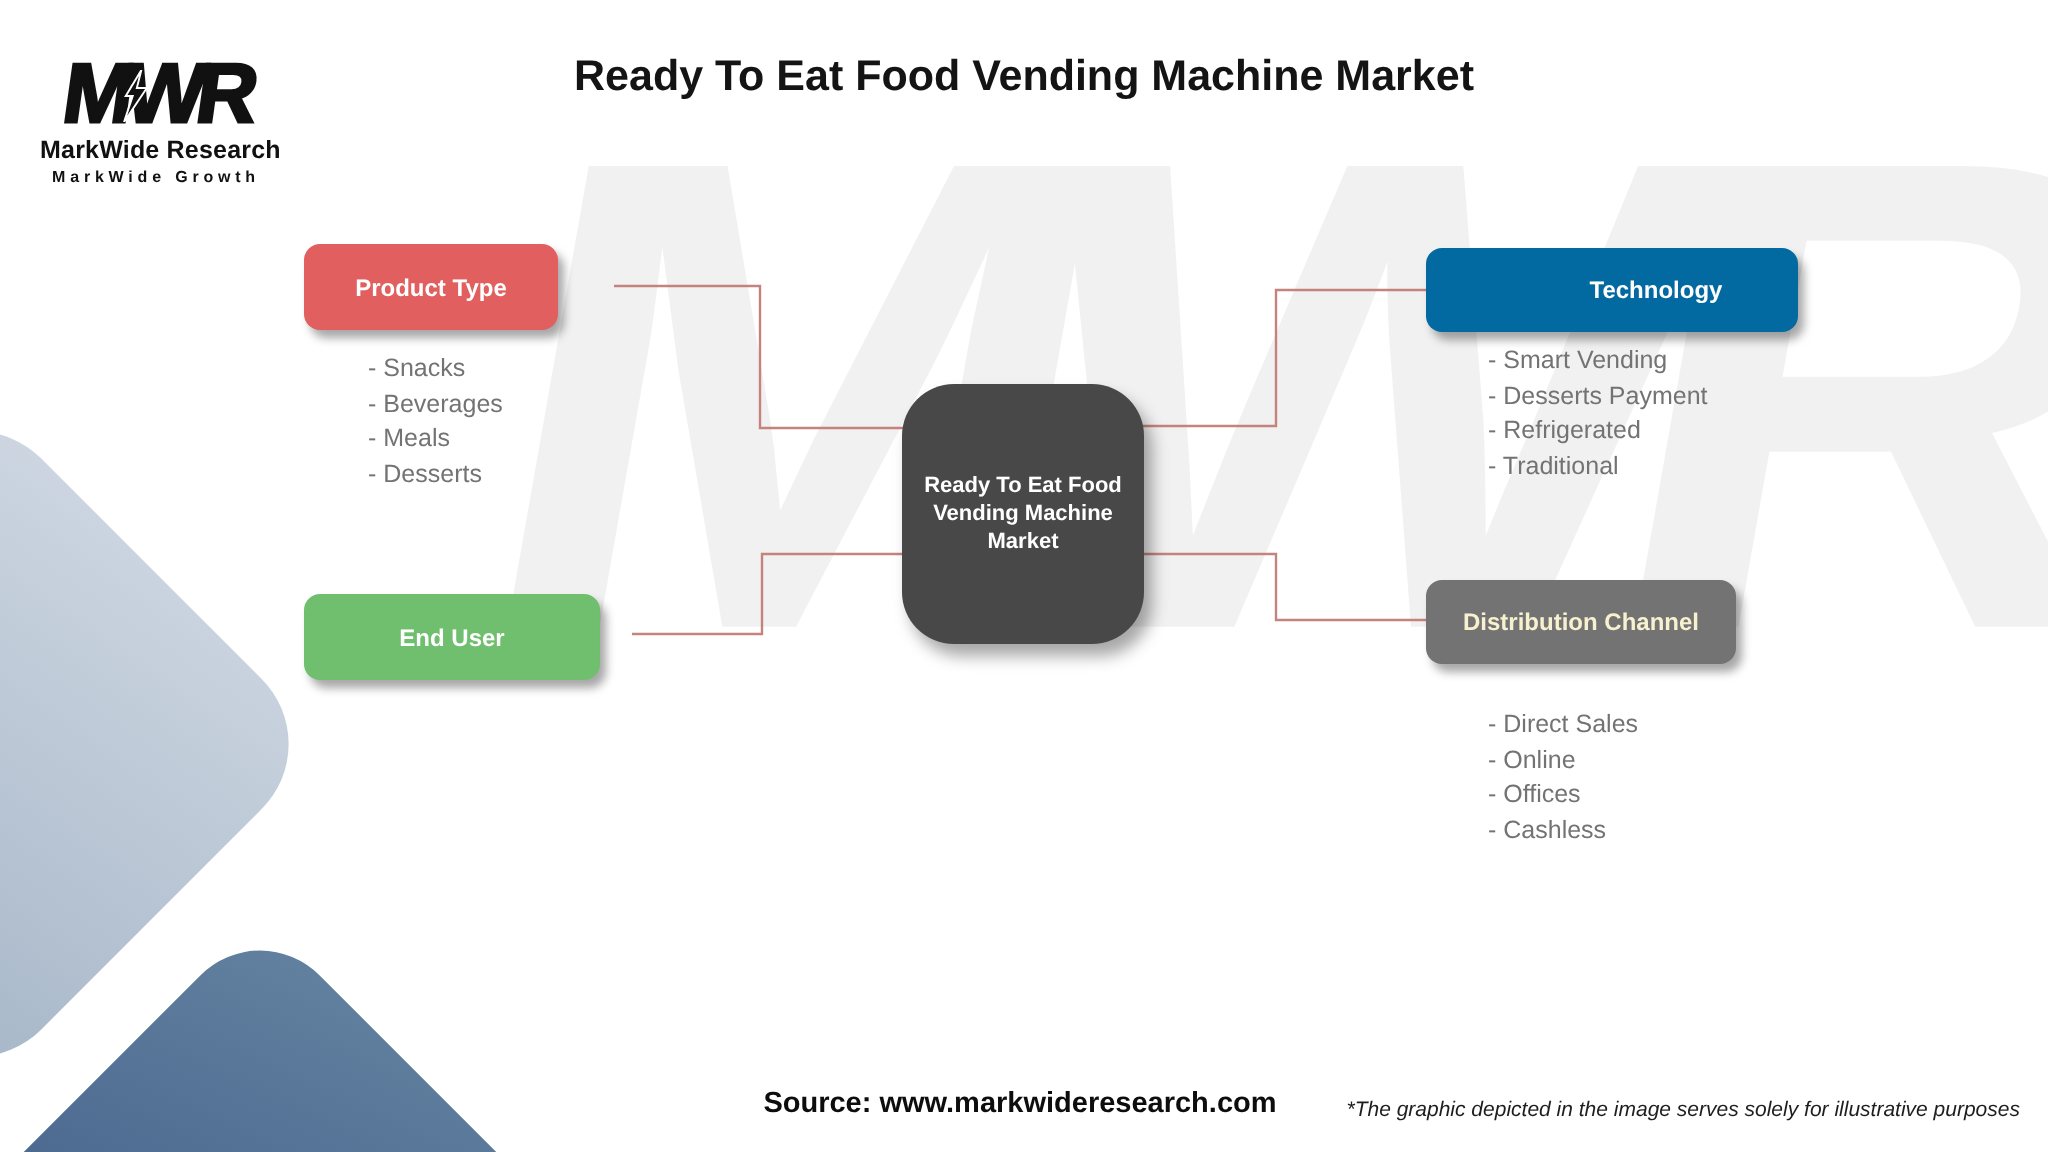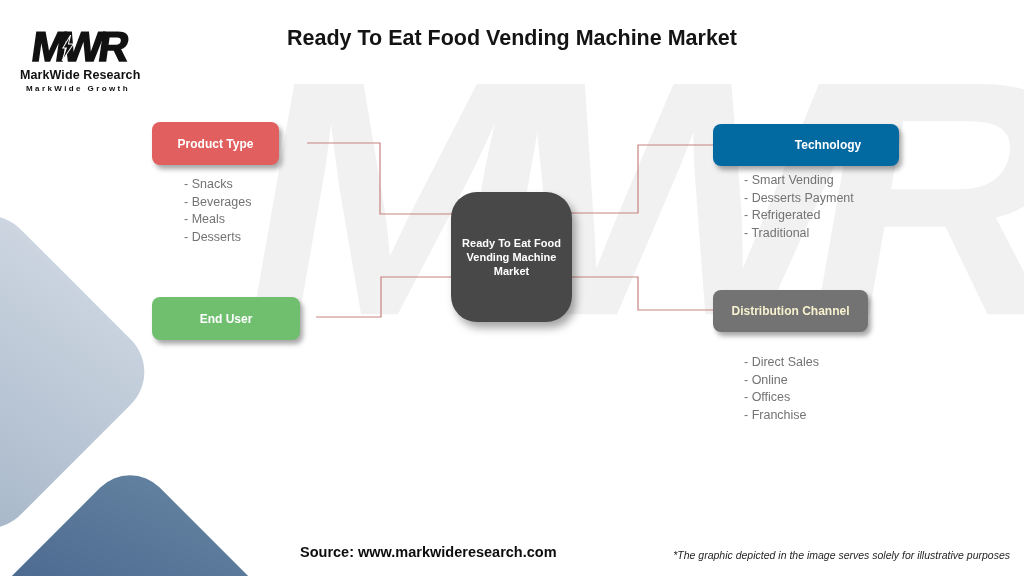--- a/index.html
+++ b/index.html
@@ -53,21 +53,21 @@
   .bl-distribution{left:744px;top:354px;}
 
   
   .center-node{position:absolute;left:451px;top:192px;width:121px;height:130px;
                background:#484848;border-radius:26px;display:flex;align-items:center;
                justify-content:center;box-shadow:4px 6px 8px rgba(0,0,0,0.35);}
   .center-node-label{width:104px;text-align:center;color:#fff;font-size:11px;
                      font-weight:bold;line-height:14px;}
 
   
-  .footer-source{position:absolute;left:300px;top:544px;width:420px;
+  .footer-source{position:absolute;left:300px;top:544px;width:420px;text-align:center;
                  font-size:14.5px;font-weight:bold;color:#0d0d0d;}
   .footer-disclaimer{position:absolute;right:14px;top:549px;font-size:10.5px;color:#1e1e1e;font-style:italic;}
 </style>
 </head>
 <body>
 
 <div id="canvas">
 
   <div class="watermark">MWR</div>
 
@@ -118,21 +118,21 @@
     <span class="branch-box-label">End User</span>
   </div>
 
   <div class="branch-box bb-distribution">
     <span class="branch-box-label">Distribution Channel</span>
   </div>
   <ul class="branch-list bl-distribution">
     <li>- Direct Sales</li>
     <li>- Online</li>
     <li>- Offices</li>
-    <li>- Franchise</li>
+    <li>- Cashless</li>
   </ul>
 
   <div class="center-node">
     <div class="center-node-label">Ready To Eat Food Vending Machine Market</div>
   </div>
 
   <div class="footer-source">Source: www.markwideresearch.com</div>
   <div class="footer-disclaimer">*The graphic depicted in the image serves solely for illustrative purposes</div>
 
 </div>

